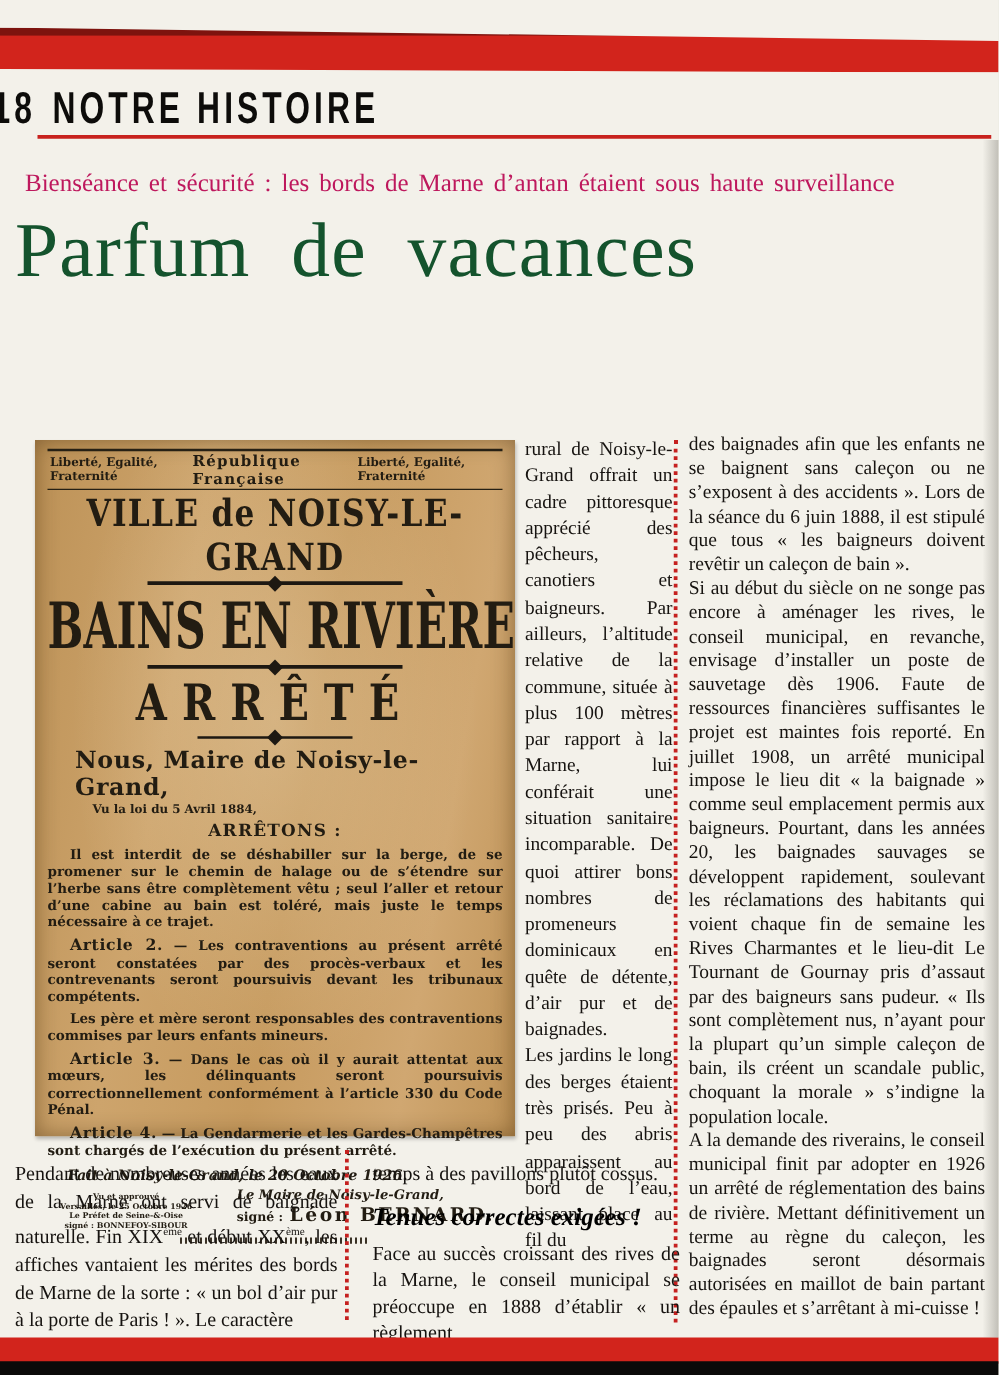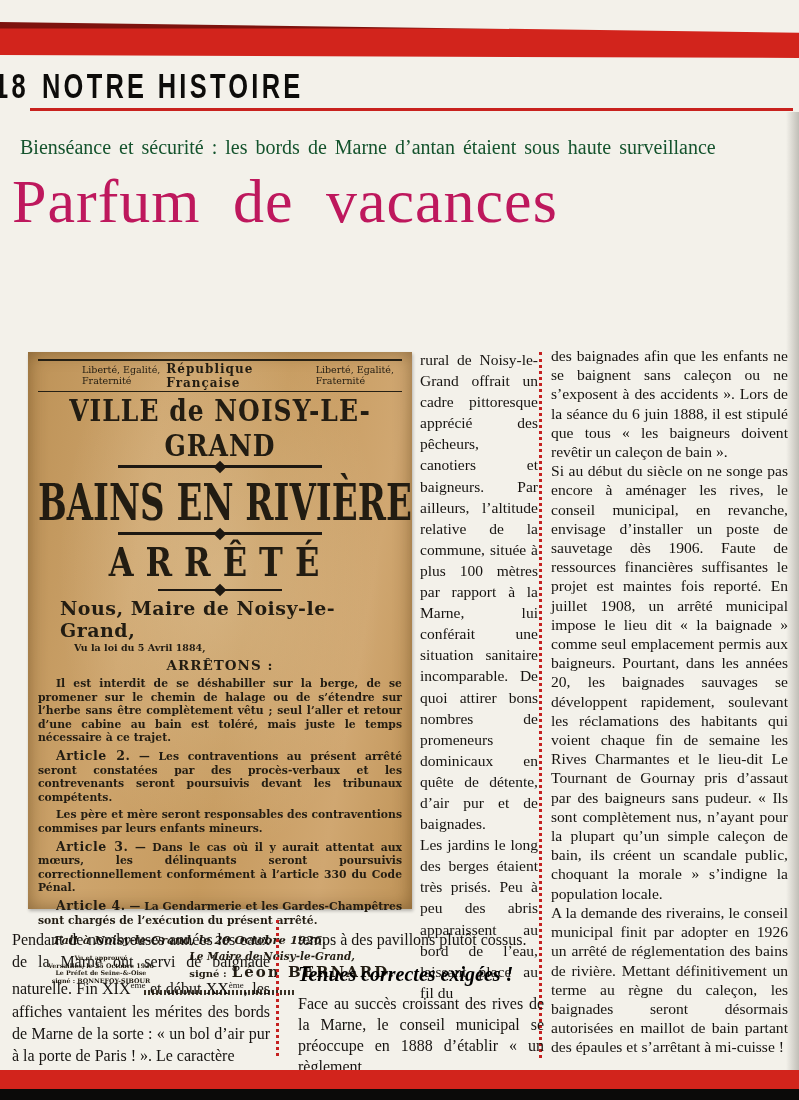--- a/index.html
+++ b/index.html
@@ -8,36 +8,36 @@
 
   
   .top-red-bar{position:absolute;left:0;top:22px;width:100%;height:36px;
     background:linear-gradient(180deg,#7d130e 0px,#7d130e 6px,#d2241c 7px);
     clip-path:polygon(0 0,100% 30%,100% 100%,0 92%);}
   .masthead{position:absolute;left:-6px;top:66px;white-space:nowrap;
     font-family:"Liberation Sans",sans-serif;font-weight:700;font-size:31px;color:#0d0c0a;
     letter-spacing:4px;transform:scaleX(.82) scaleY(1.15);transform-origin:left top;}
   .masthead .pagenum{margin-right:16px;}
   .masthead-rule{position:absolute;left:30px;right:6px;top:108px;height:3px;background:#c8221e;}
-  .kicker{position:absolute;left:20px;top:136px;width:770px;font-size:20px;color:#14532d;
+  .kicker{position:absolute;left:20px;top:136px;width:770px;font-size:20px;color:#be185d;
     word-spacing:3px;}
-  .headline{position:absolute;left:12px;top:168px;margin:0;font-weight:500;color:#be185d;
+  .headline{position:absolute;left:12px;top:168px;margin:0;font-weight:500;color:#14532d;
     font-size:62px;line-height:66px;word-spacing:16px;letter-spacing:1px;}
 
   
   .poster{position:absolute;left:28px;top:352px;width:384px;height:557px;box-sizing:border-box;
     padding:7px 10px 0 10px;color:#221c12;font-family:"DejaVu Serif",serif;
     background:
       radial-gradient(ellipse at 50% 40%, rgba(255,246,224,.25), rgba(0,0,0,0) 60%),
       linear-gradient(100deg,#bd9257 0%,#cda46c 30%,#c69a5e 55%,#d0a771 80%,#bf9357 100%);
     box-shadow:inset 0 0 18px rgba(60,35,5,.45), 1px 2px 3px rgba(0,0,0,.25);}
   .p-rule{height:2px;background:#262014;}
   .p-rule.thin{height:1px;}
   .p-motto-row{display:flex;justify-content:space-between;align-items:baseline;padding:1px 2px;}
-  .p-motto{font-size:9.5px;font-weight:400;margin-left:42px;}
+  .p-motto{font-size:9.5px;font-weight:700;}
   .p-republique{font-size:12px;font-weight:700;letter-spacing:1px;}
   .p-city{text-align:center;font-weight:700;font-size:25px;letter-spacing:1px;
     transform:scaleY(1.2);margin-top:7px;}
   .swell{position:relative;height:3px;background:#1d1812;width:56%;margin:8px auto 6px auto;}
   .swell::after{content:"";position:absolute;left:50%;top:50%;width:9px;height:9px;background:#1d1812;
     transform:translate(-50%,-50%) rotate(45deg);}
   .swell.small{width:34%;height:2px;}
   .p-title{text-align:center;font-weight:700;font-size:34px;letter-spacing:0px;
     transform:scaleY(1.5);margin:14px 0 10px 0;white-space:nowrap;}
   .p-subtitle{text-align:center;font-weight:700;font-size:32px;letter-spacing:12px;

